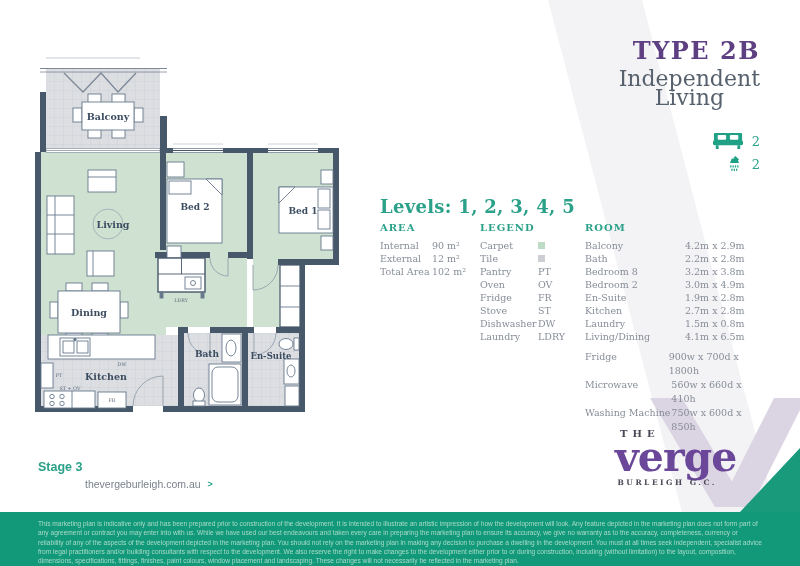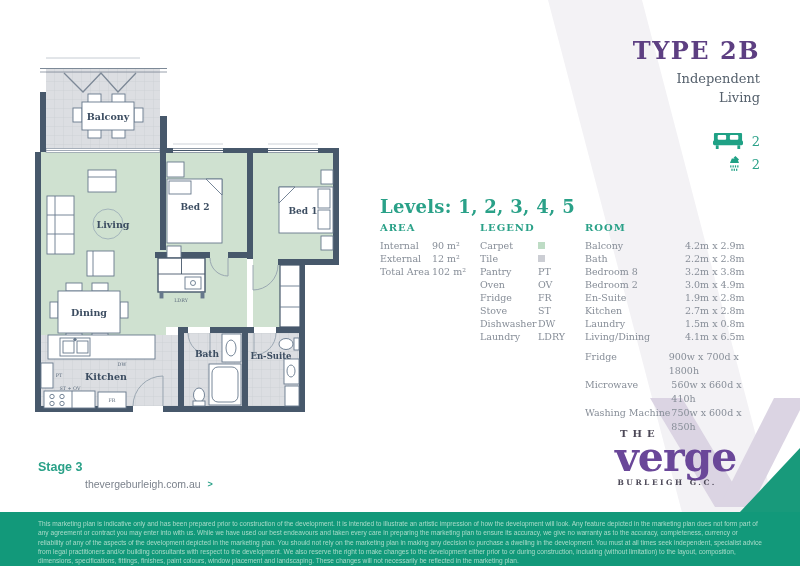--- a/index.html
+++ b/index.html
@@ -7,21 +7,21 @@
   .page {
     position:relative; width:800px; height:566px; background:#fff;
     overflow:hidden; font-family:"DejaVu Serif", serif;
   }
   .wm { position:absolute; left:0; top:0; z-index:0; }
   .plan { position:absolute; left:0; top:0; z-index:1; }
 
   
   .title-block { position:absolute; top:40px; right:40px; text-align:right; z-index:2;margin-left:18px; }
   .title-type { font-size:24px; line-height:22px; font-weight:bold; color:#5d3f82; letter-spacing:1.5px; }
-  .title-sub  { font-size:13px; line-height:19px; color:#56616d; margin-top:7px; }
+  .title-sub  { font-size:22px; line-height:19px; color:#56616d; margin-top:7px;text-align:center; }
   .stats { margin-top:26px; }
   .stat-row { display:flex; justify-content:flex-end; align-items:center; gap:9px; height:16px; margin-bottom:7px; }
   .stat-count { color:#2aa188; font-size:13px; }
   .stat-icon { color:#1fa185; display:block; }
 
   
   .levels { position:absolute; left:380px; top:196px; font-size:18px; font-weight:bold;
             color:#2aa188; letter-spacing:0.3px; z-index:2; }
   .side { position:absolute; left:380px; top:222px; z-index:2; }
   .col-header { font-size:10px; font-weight:bold; color:#2aa188; letter-spacing:1px; margin-bottom:6px; }

